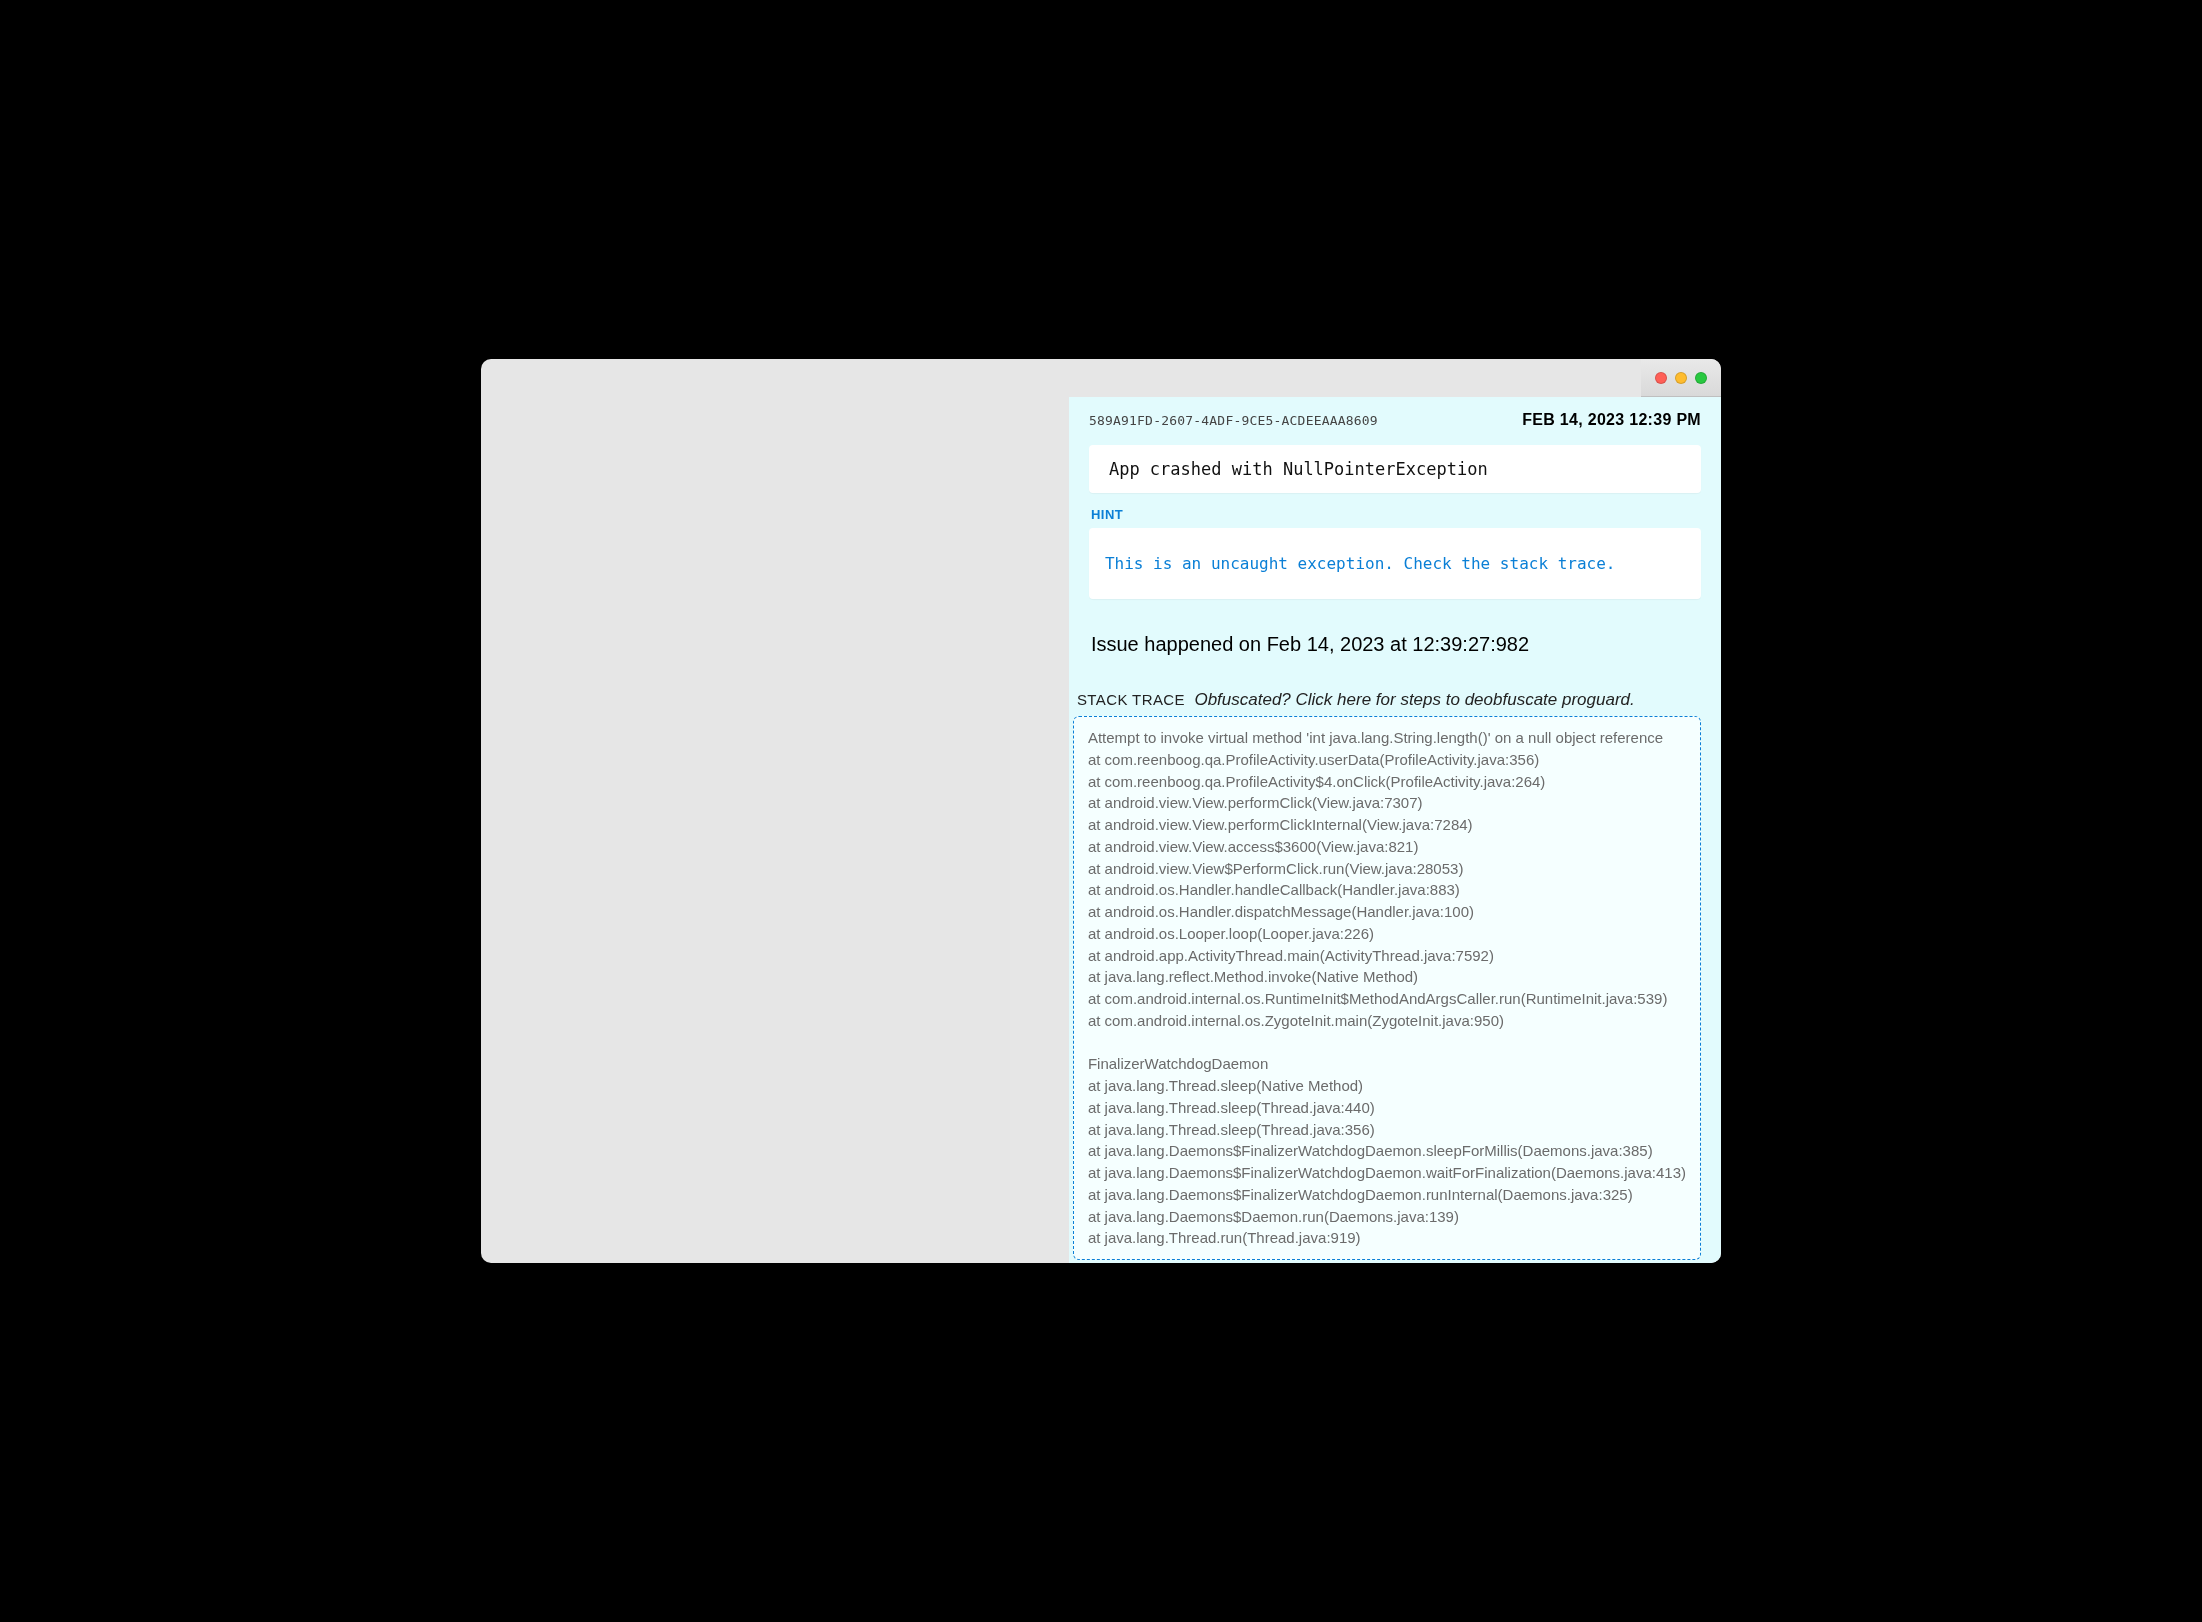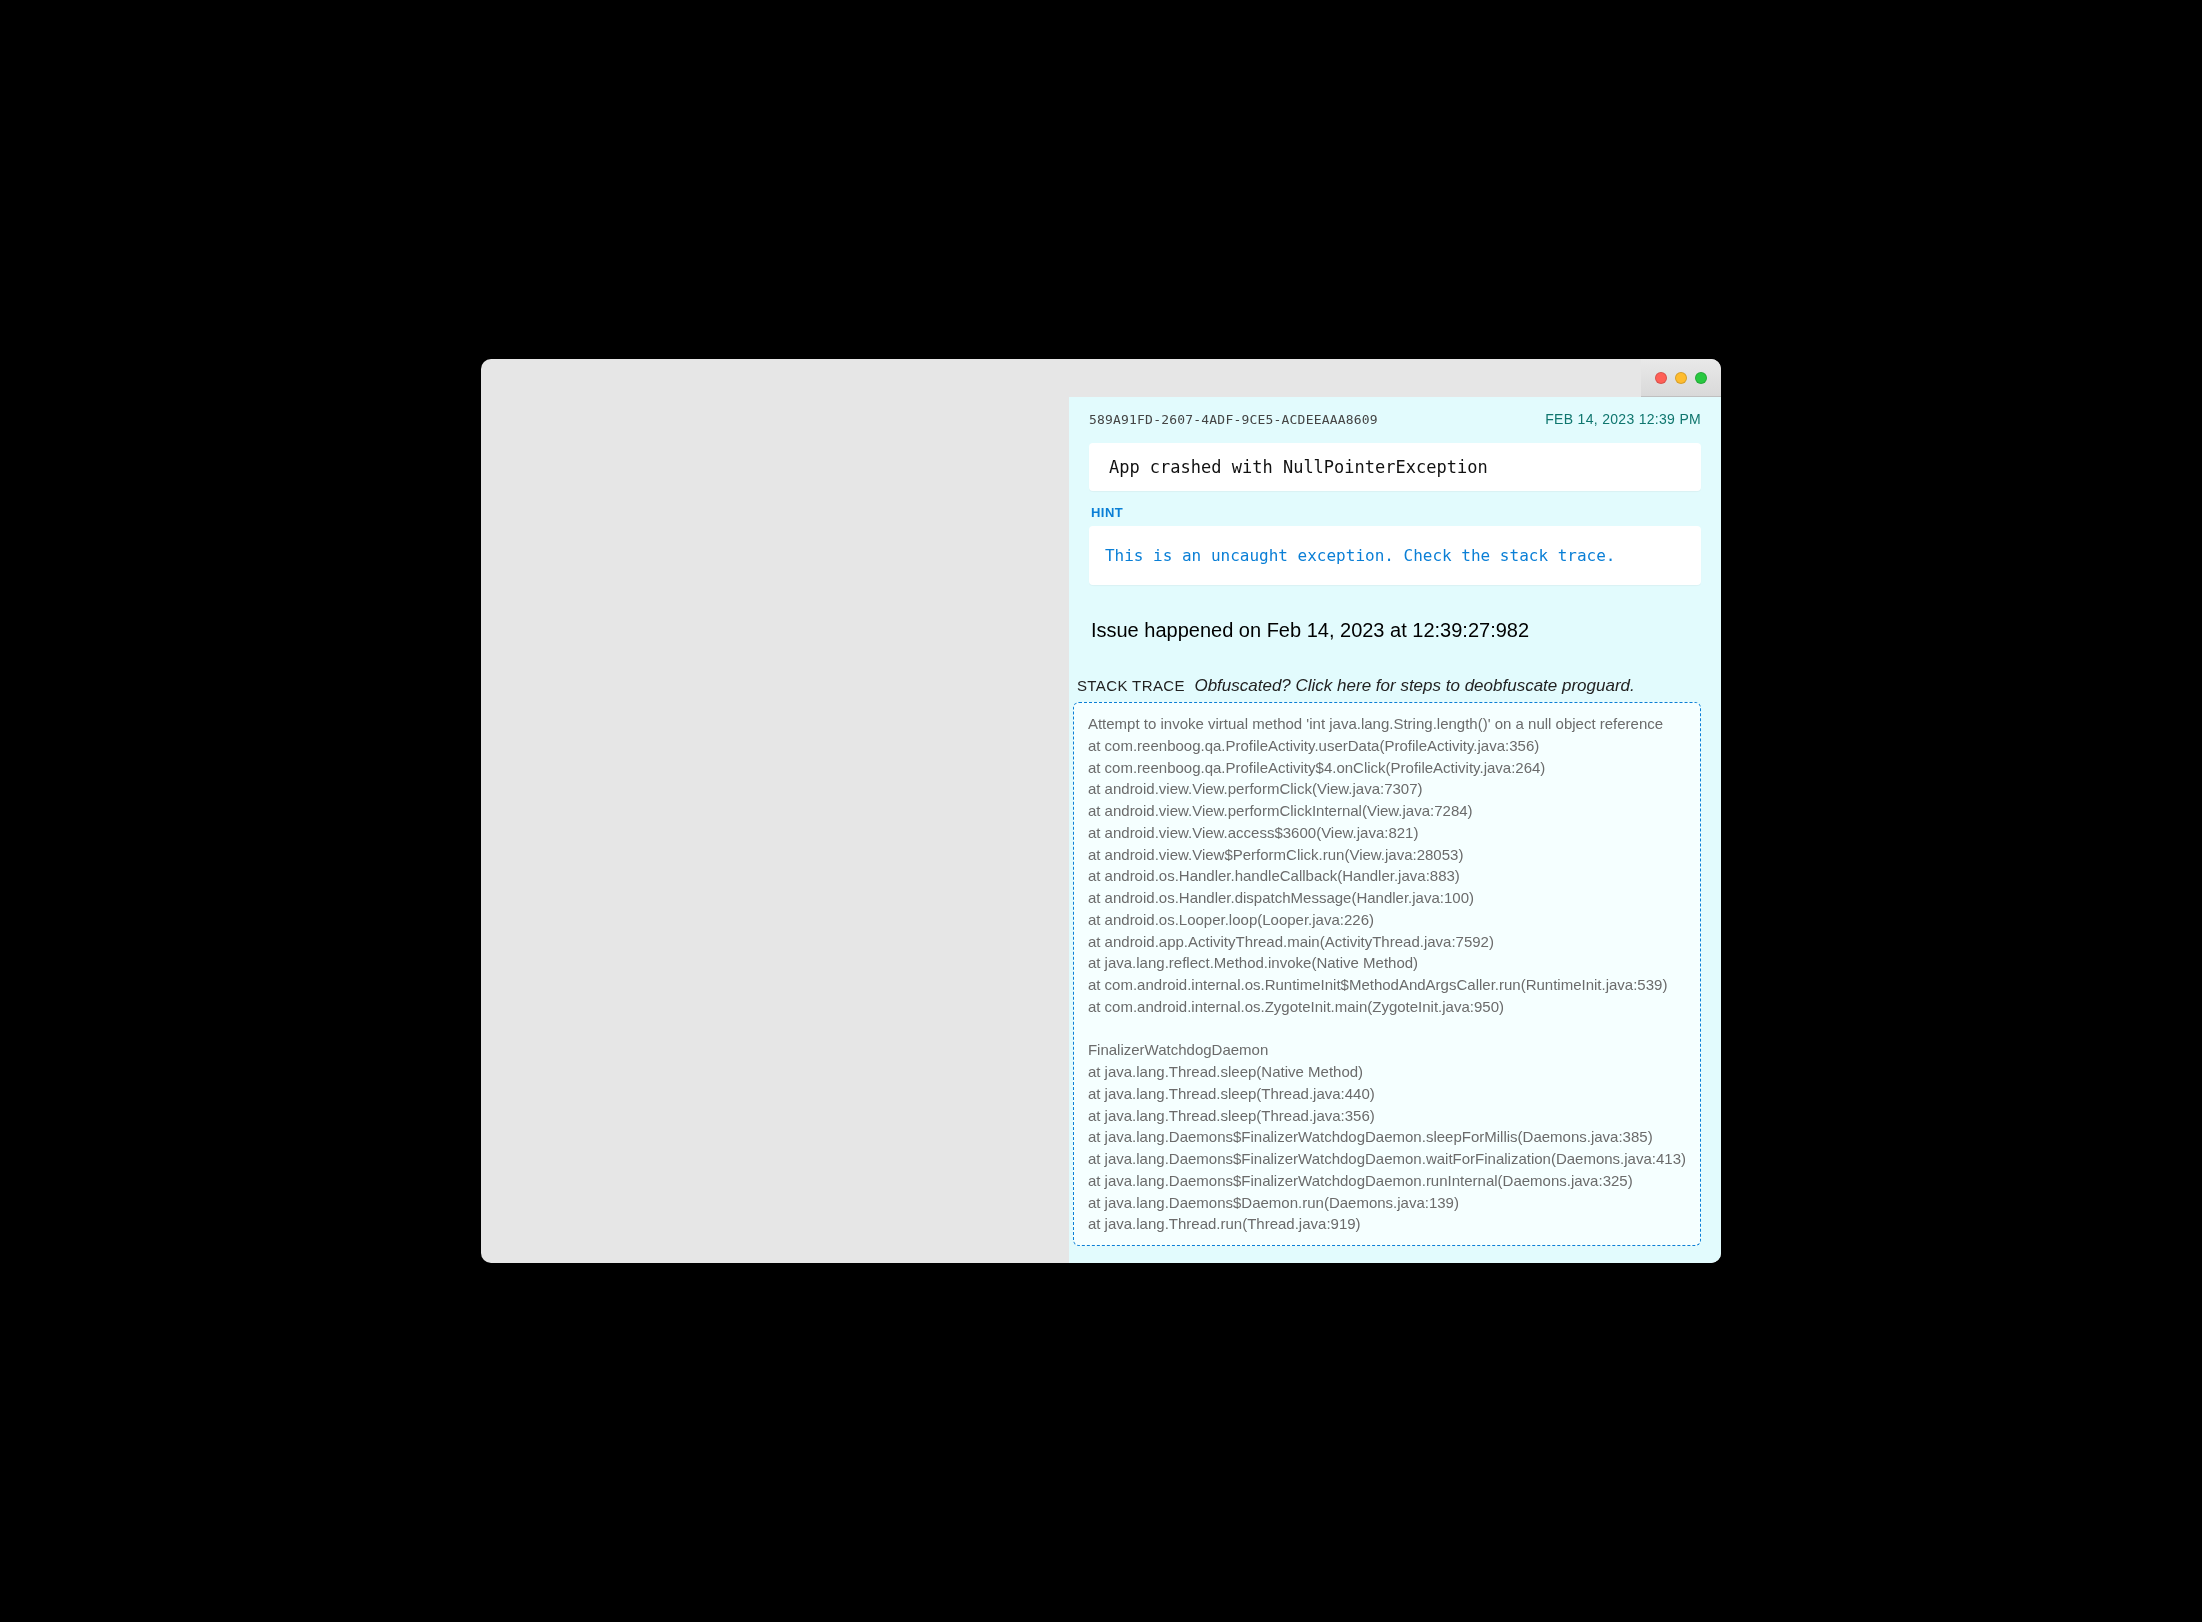--- a/index.html
+++ b/index.html
@@ -53,23 +53,24 @@
     align-items: center;
     padding: 14px 20px 10px 20px;
     font-size: 13px;
   }
   .crash-id {
     font-family: ui-monospace, SFMono-Regular, Menlo, Consolas, monospace;
     color: #444;
     letter-spacing: 0.2px;
   }
   .crash-date {
-    color: #0f766e;
-    font-size: 14px;
+    color: #000000;
+    font-size: 16px;
     letter-spacing: 0.3px;
+    font-weight: bold;
   }
 
   .panel {
     background: #fff;
     margin: 6px 20px;
     border-radius: 4px;
     padding: 14px 20px;
     box-shadow: 0 1px 1px rgba(0,0,0,0.04);
   }
   .crash-title {
@@ -82,21 +83,21 @@
     margin: 14px 22px 6px 22px;
     color: #0a7fd6;
     font-weight: 700;
     font-size: 13px;
     letter-spacing: 0.5px;
   }
   .hint-panel {
     background: #fff;
     margin: 0 20px;
     border-radius: 4px;
-    padding: 20px 16px;
+    padding: 26px 16px;
     font-family: ui-monospace, SFMono-Regular, Menlo, Consolas, monospace;
     font-size: 16px;
     color: #0a7fd6;
     box-shadow: 0 1px 1px rgba(0,0,0,0.04);
   }
 
   .issue-time {
     margin: 34px 22px 0 22px;
     font-size: 20px;
     color: #000000;

